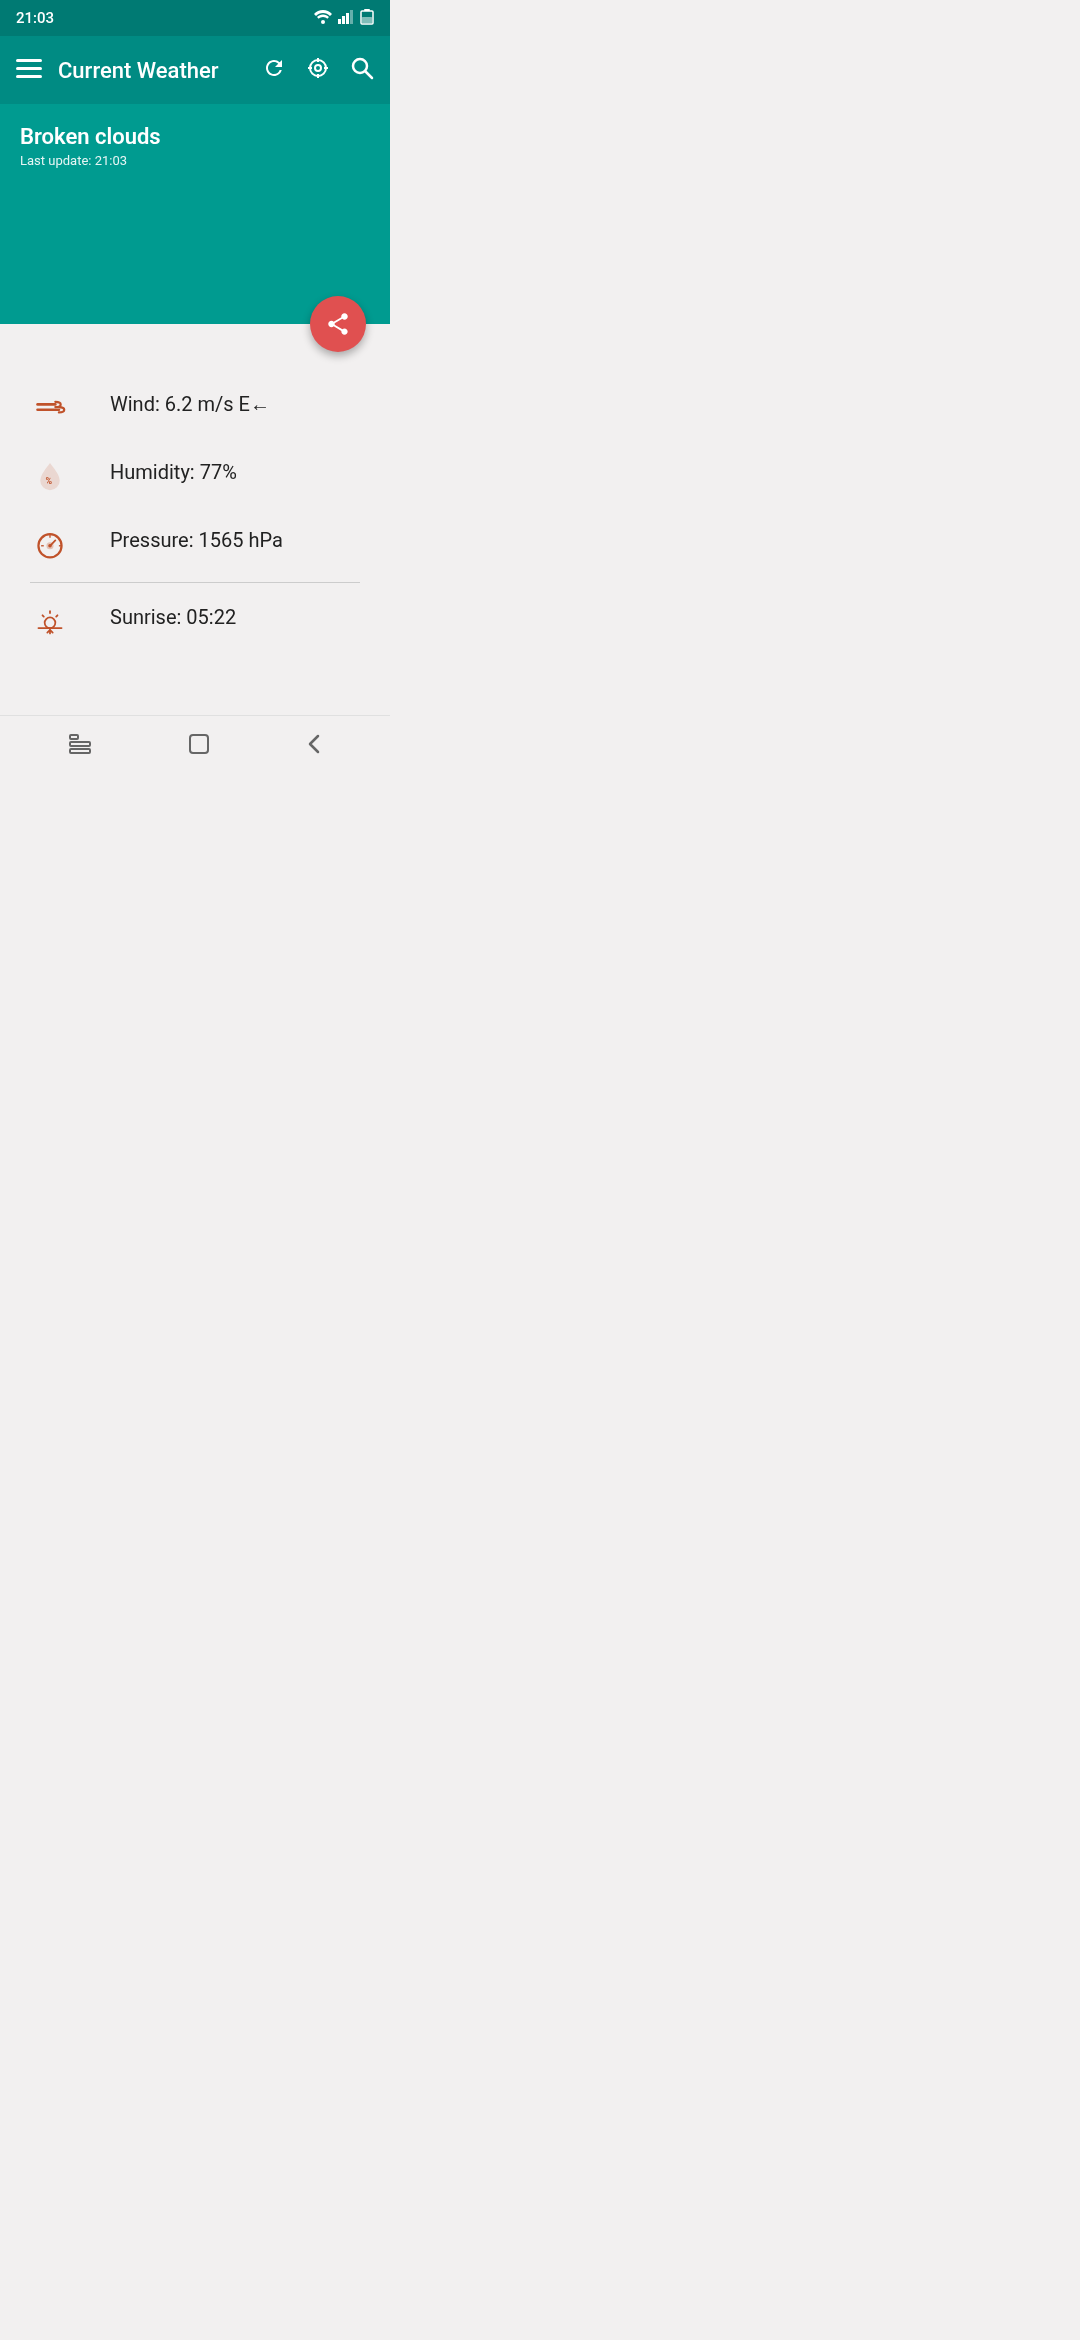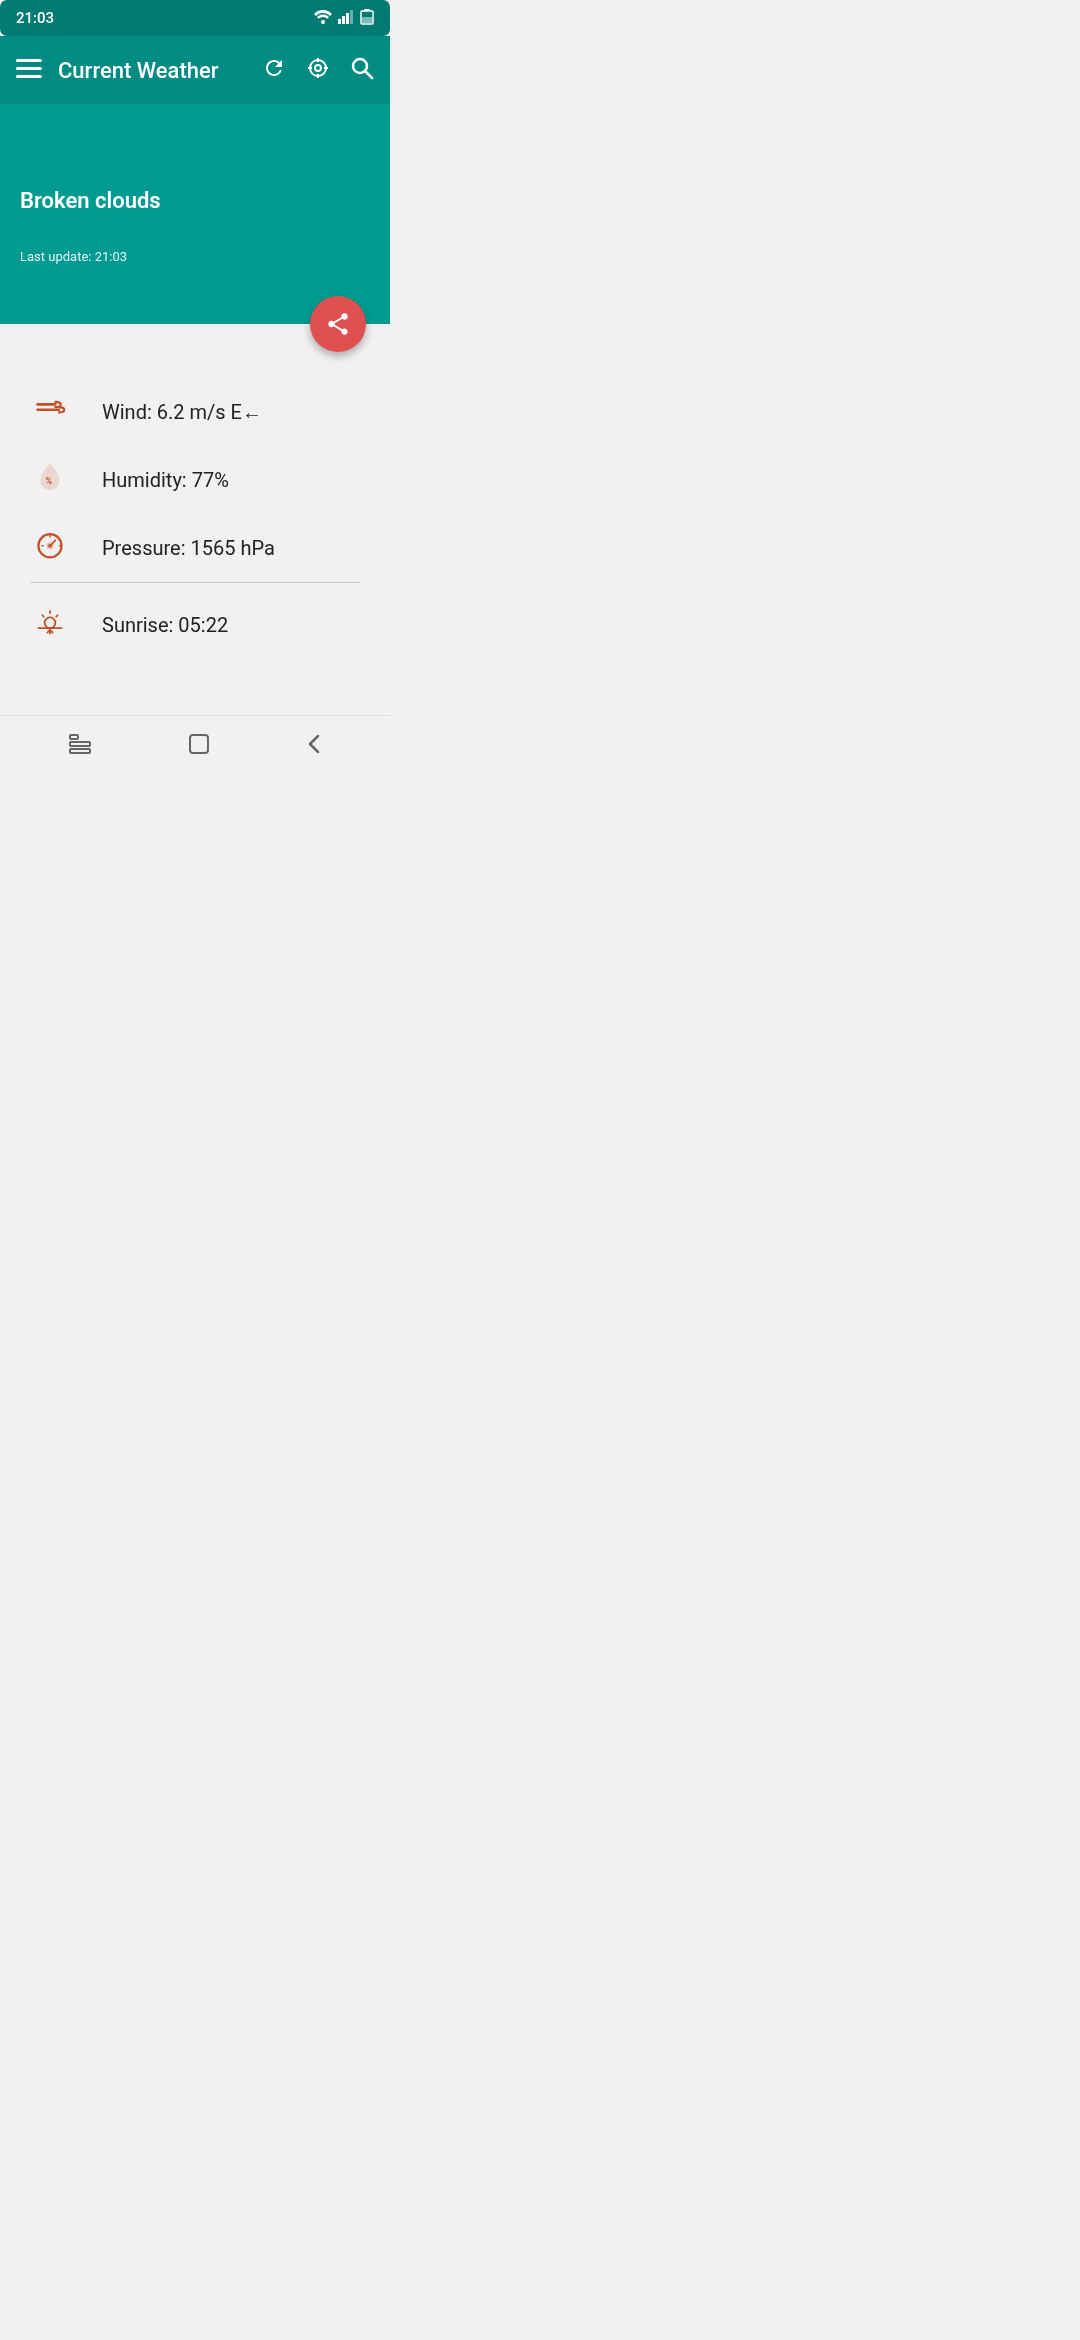--- a/index.html
+++ b/index.html
@@ -13,21 +13,20 @@
       overflow-x: hidden;
     }
 
     .status-bar {
       background: #007a73;
       display: flex;
       justify-content: space-between;
       align-items: center;
       padding: 8px 16px;
       height: 36px;
-      border-radius: 7px;
     }
 
     .status-time {
       color: white;
       font-size: 15px;
       font-weight: 500;
     }
 
     .status-icons {
       display: flex;
@@ -65,22 +64,20 @@
       cursor: pointer;
     }
 
     .weather-hero {
       background: #009b90;
       min-height: 220px;
       padding: 20px 20px 60px 20px;
       position: relative;
       display: flex;
       flex-direction: column;
-      justify-content: flex-end;
-      gap: 32px;
     }
 
     .weather-condition {
       color: white;
       font-size: 22px;
       font-weight: 600;
       margin-bottom: 4px;
     }
 
     .weather-update {
@@ -111,23 +108,23 @@
     }
 
     .weather-details {
       background: #f2f0f0;
       padding: 30px 20px 20px 20px;
       margin-top: 20px;
     }
 
     .detail-row {
       display: flex;
-      align-items: flex-end;
+      align-items: flex-start;
       padding: 18px 10px;
-      gap: 32px;
+      gap: 40px;
     }
 
     .detail-icon {
       width: 40px;
       display: flex;
       justify-content: center;
       align-items: center;
       flex-shrink: 0;
     }
 

